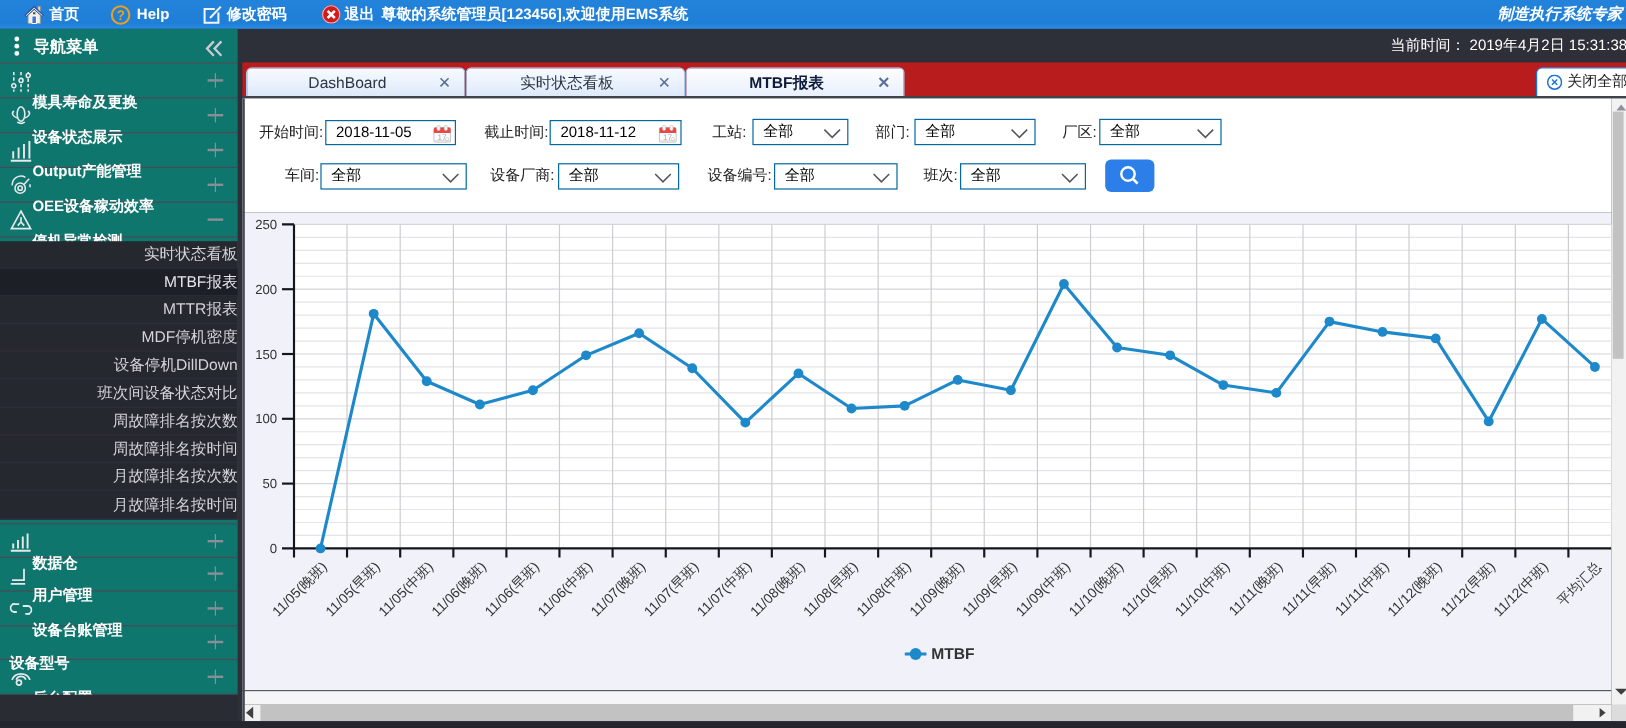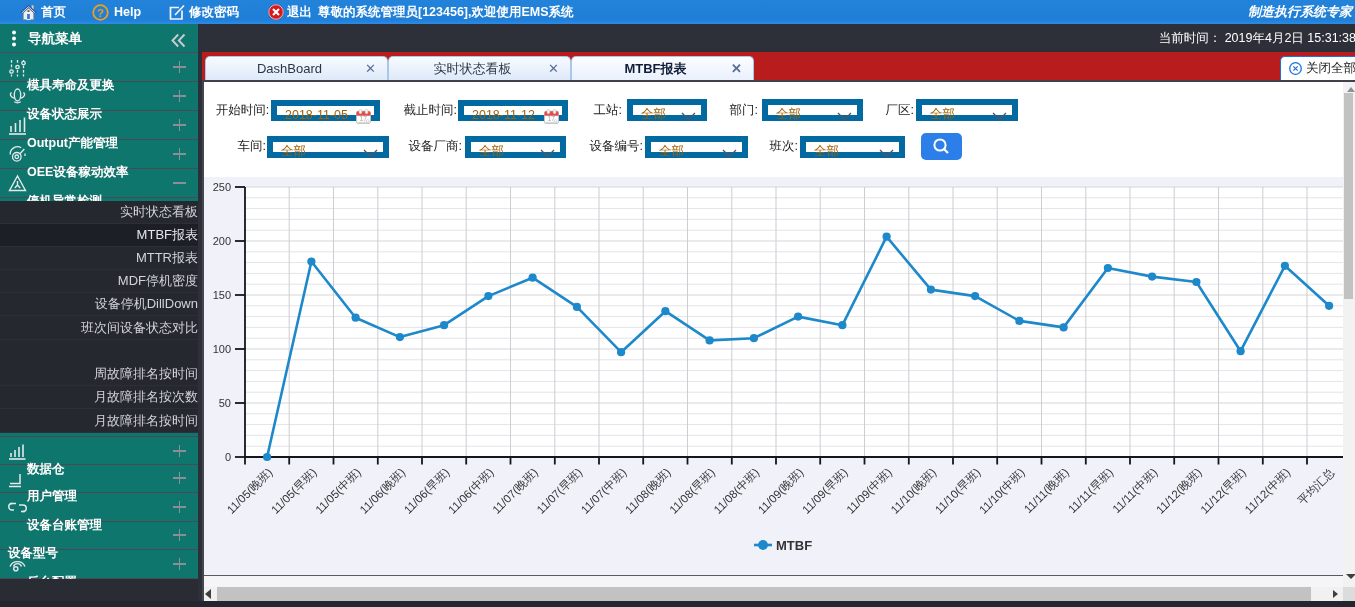--- a/index.html
+++ b/index.html
@@ -31,21 +31,21 @@
 #tabrow{left:202px;top:52px;width:1153px;height:28px;background:#b91c1c;}
 #tabline{left:202px;top:80px;width:1153px;height:2px;background:#3f424c;}
 .tab{position:absolute;top:4px;height:24px;width:183px;padding-right:14px;border:1px solid #aac6e8;border-bottom:none;border-radius:5px 5px 0 0;background:linear-gradient(180deg,#f8fbff 0%,#dde9f9 100%);text-align:center;font-size:13px;color:#2b3547;}
 .tab .t{line-height:23px;display:inline-block;}
 .tab .x{position:absolute;right:11px;top:0;line-height:23px;font-size:13px;color:#5b6f96;}
 .tab.active{background:linear-gradient(180deg,#fcfdff 0%,#e9f0fc 100%);font-weight:bold;color:#101d3a;}
 #closeall{position:absolute;left:1280px;top:56px;width:80px;height:24px;background:#fff;border:1.5px solid #1a73d6;border-bottom:none;border-radius:5px 5px 0 0;font-size:12.5px;color:#222;line-height:24px;}
 
 #filter{left:202px;top:82px;width:1141px;height:95px;background:#fff;}
 .flabel{position:absolute;font-size:12.5px;color:#222;white-space:nowrap;}
-.fbox{position:absolute;background:#fff;border:6px solid #0369a1;font-size:12.5px;color:#a16207;}
+.fbox{position:absolute;background:#fff;border:1px solid #0369a1;font-size:12.5px;color:#000000;}
 .fbox .v{position:absolute;left:8px;top:0;line-height:19px;}
 .chev{position:absolute;right:5px;top:7px;}
 
 #chartpanel{left:202px;top:177px;width:1141px;height:399px;background:#f1f1fa;border-bottom:1px solid #5a5a63;}
 #whitestrip{left:202px;top:576px;width:1141px;height:11px;background:#f5f5f7;}
 #hscroll{left:202px;top:587px;width:1141px;height:14px;background:#f1f1f1;}
 #hthumb{left:217px;top:587px;width:1094px;height:14px;background:#c2c2c2;}
 #vscroll{left:1343px;top:82px;width:12px;height:519px;background:#f2f2f2;}
 #corner{left:1343px;top:587px;width:12px;height:14px;background:#dcdcdc;}
 #bottomstrip{left:0;top:601px;width:1355px;height:6px;background:#24262f;}
@@ -172,20 +172,21 @@
           <i class="h"></i>
         </span>
     </div>
     <div id="submenu">
       <div class="srow" style="top:0">实时状态看板</div>
       <div class="srow on" style="top:23px">MTBF报表</div>
       <div class="srow" style="top:46px">MTTR报表</div>
       <div class="srow" style="top:69px">MDF停机密度</div>
       <div class="srow" style="top:116px">班次间设备状态对比</div>
       <div class="srow" style="top:92px">设备停机DillDown</div>
+      <div class="srow" style="top:139px">周故障排名按次数</div>
       <div class="srow" style="top:162px">周故障排名按时间</div>
       <div class="srow" style="top:185px">月故障排名按次数</div>
       <div class="srow" style="top:209px">月故障排名按时间</div>
     </div>
     <div class="mrow" style="top:412px;border-top:1px solid #484b55">
       <svg class="ico" viewBox="0 0 19 19">
           <g stroke="#e6e8ec" stroke-width="1.6" fill="none">
         <path d="M3 11 V15"></path>
             <path d="M7 8 V15"></path>
             <path d="M11 5 V15"></path>

